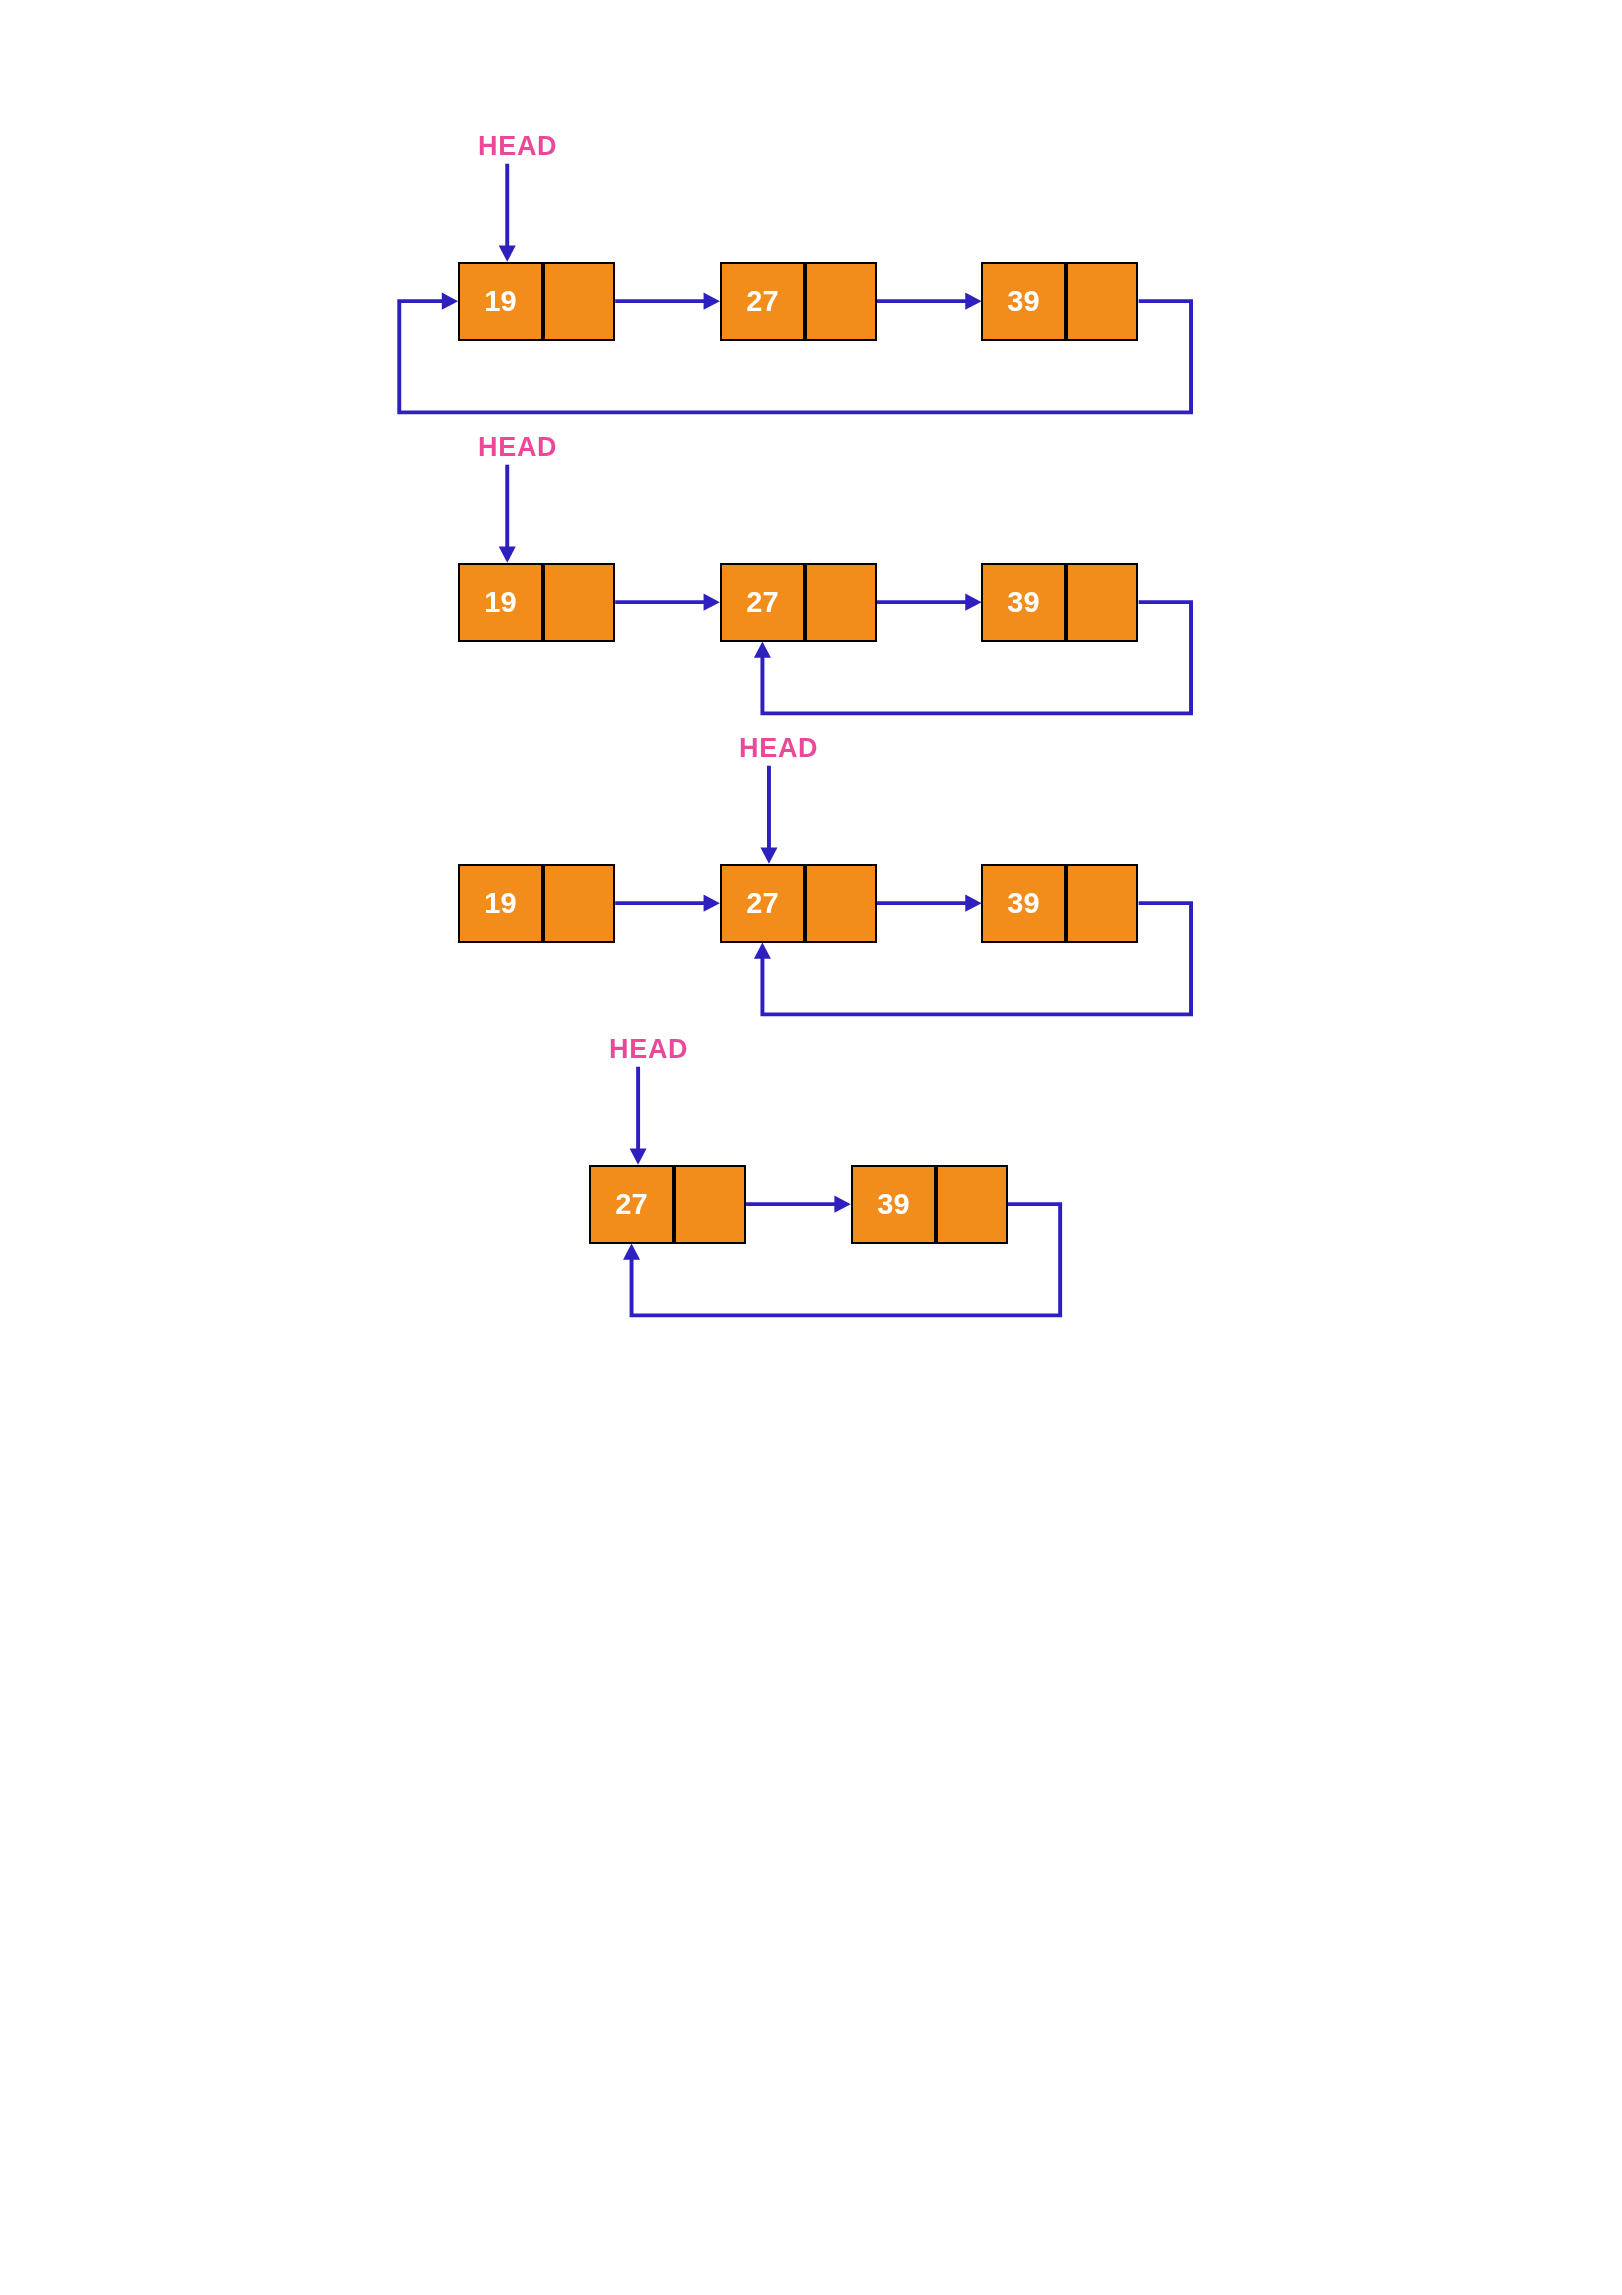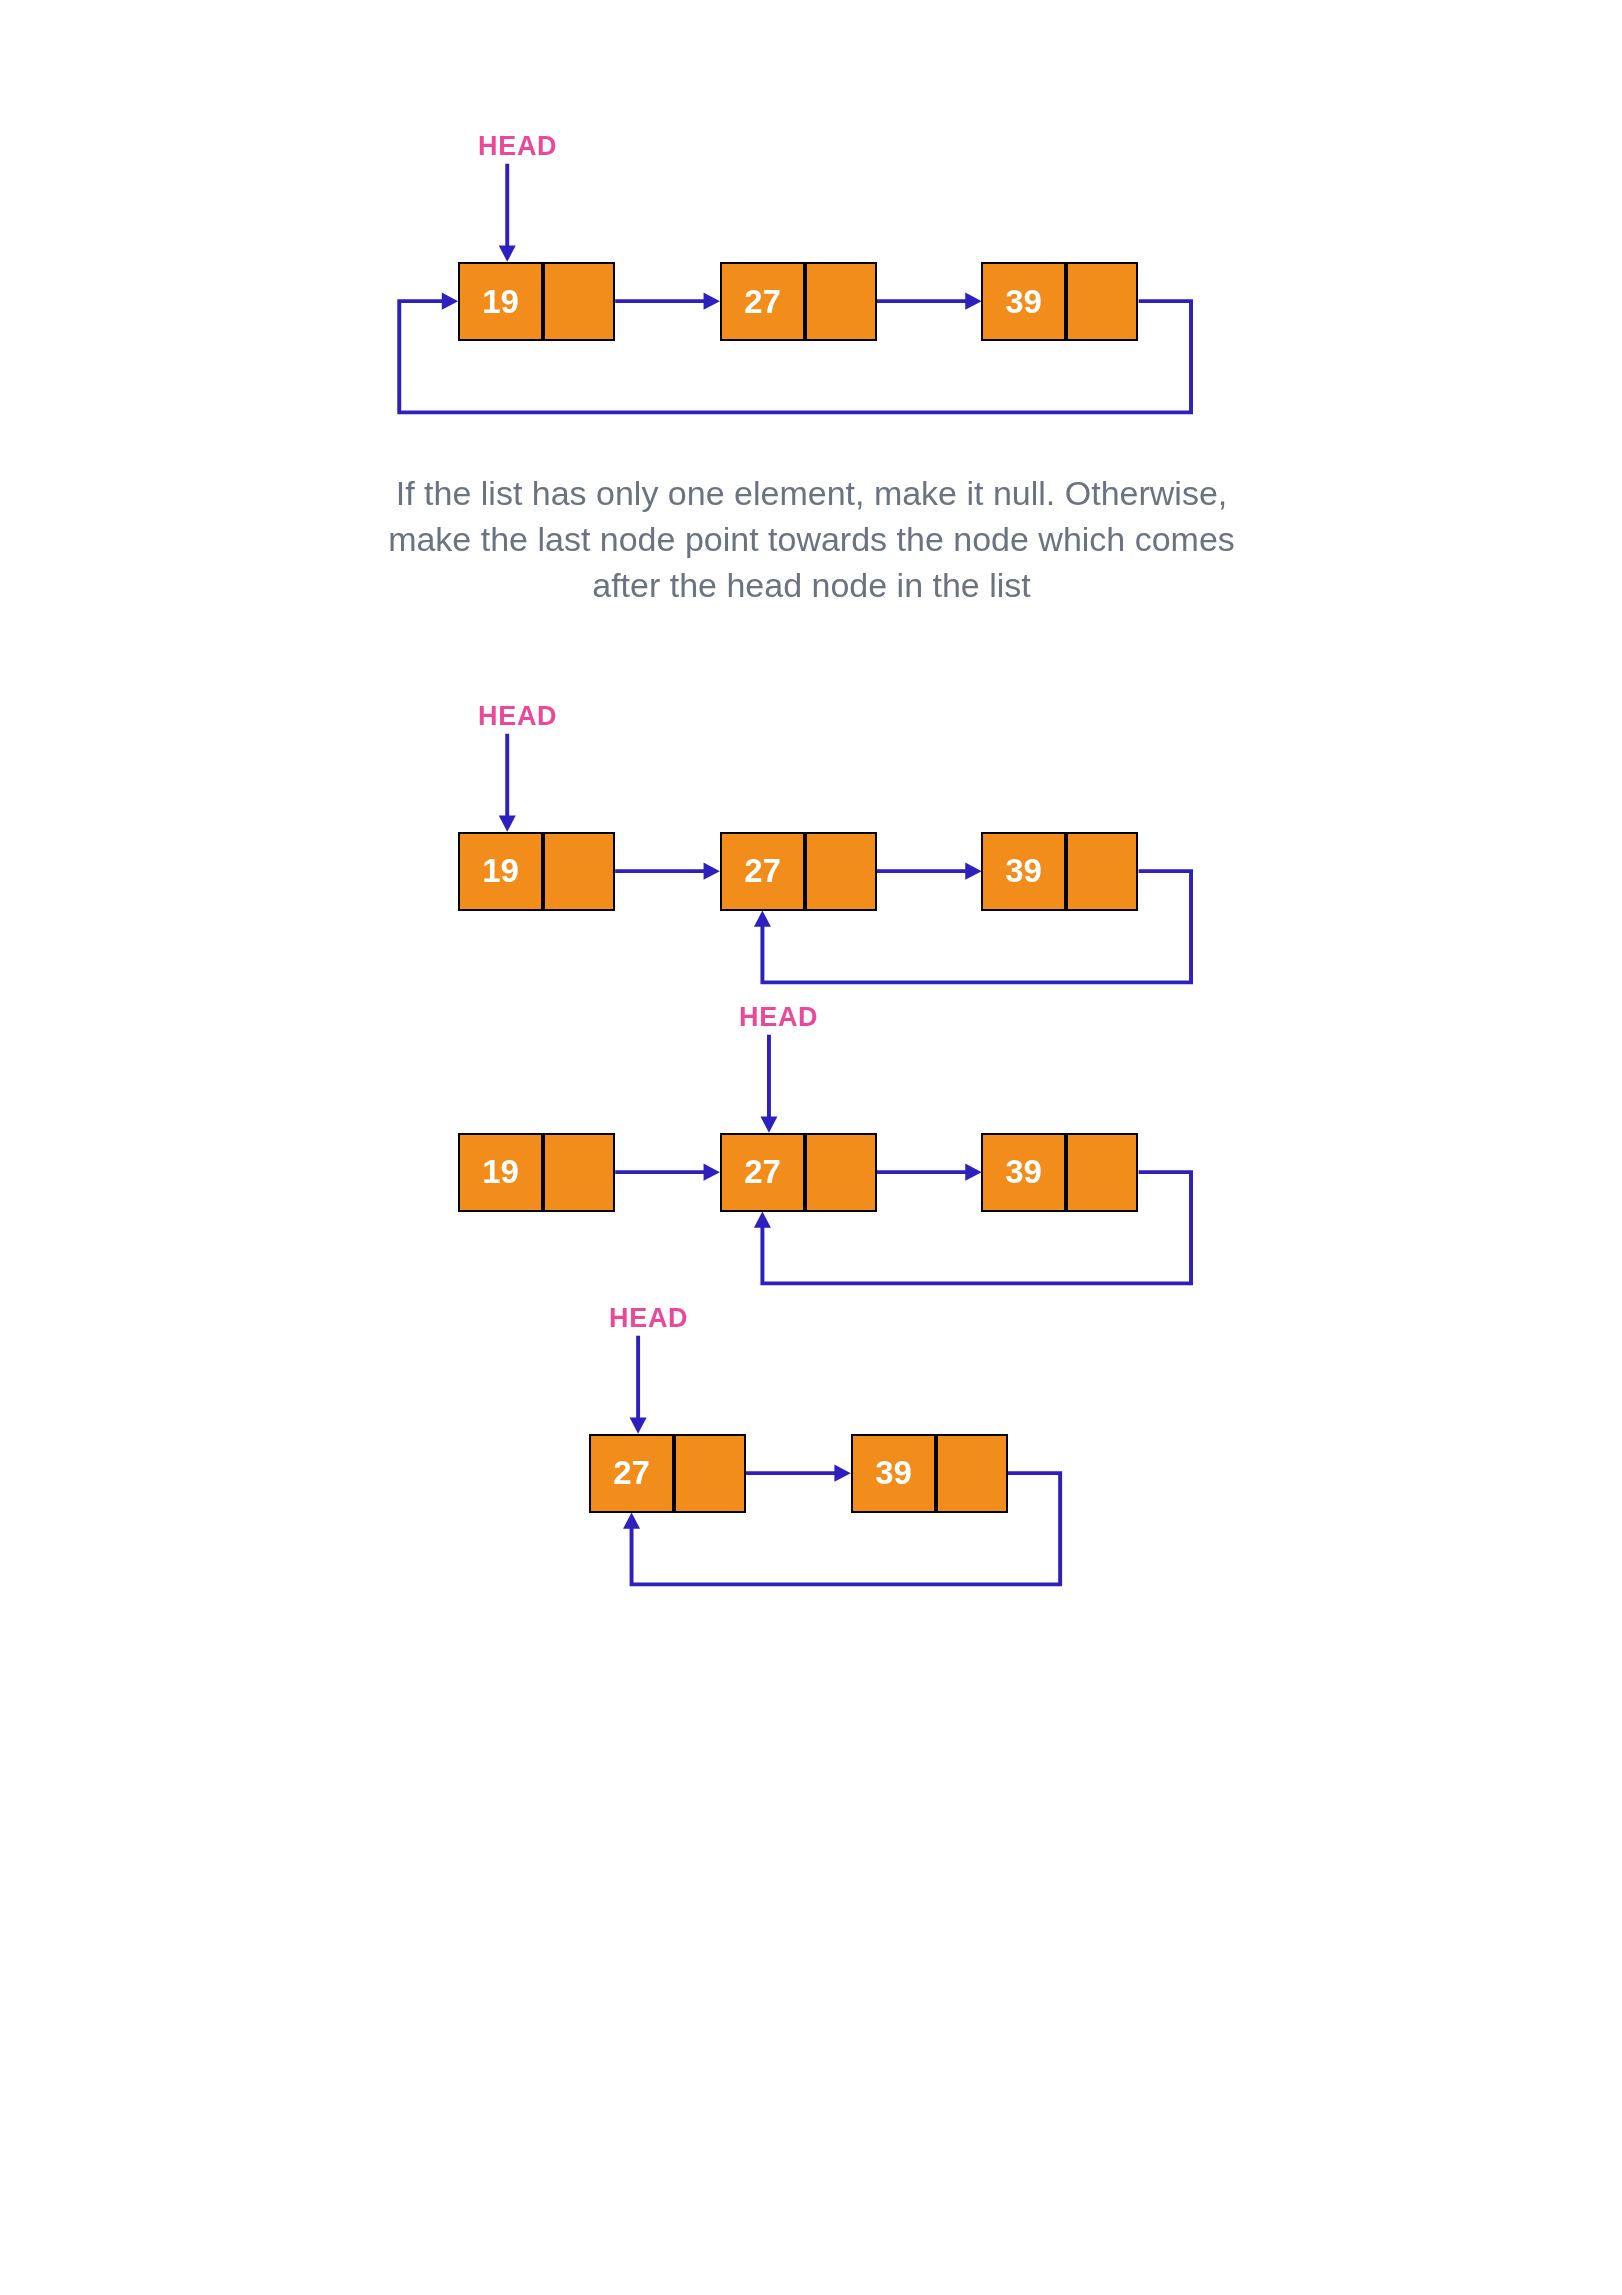--- a/index.html
+++ b/index.html
@@ -3,21 +3,21 @@
 <meta charset="utf-8">
 <style>
   html,body{margin:0;padding:0;background:#fff;font-family:"Segoe UI",Arial,sans-serif;}
   .page{width:1623px;height:2295px;position:relative;box-sizing:border-box;padding:131px 196px 0 196px;}
   .block{width:100%;margin:0 auto;}
   .diagram{position:relative;width:851px;margin:0 auto;}
   .caption{color:#6b7280;font-size:34px;text-align:center;line-height:1.35;max-width:851px;margin:39px auto 92px auto;}
   .head-label{position:absolute;font-weight:800;color:#ec4899;font-size:27px;letter-spacing:0.7px;}
   .node{position:absolute;height:79px;display:flex;}
   .cell{background:#F28C1A;border:2px solid #000;box-sizing:border-box;display:flex;align-items:center;justify-content:center;}
-  .data{width:85px;font-size:33px;font-weight:800;color:#fff;}
+  .data{width:85px;font-size:29px;font-weight:800;color:#fff;}
   .ptr{width:72px;}
   svg.overlay{position:absolute;left:0;top:0;overflow:visible;pointer-events:none;}
   svg line,svg polyline,svg path{stroke:#2E1FBF;stroke-width:6;fill:none;}
   .arrowhead{fill:#2E1FBF;stroke:none;}
 </style>
 </head>
 <body>
 
 <div class="page">
 
@@ -46,21 +46,20 @@
         <line x1="350" y1="260" x2="490" y2="260"></line>
         <polygon class="arrowhead" points="510,260 485,247 485,273"></polygon>
 
         <line x1="750" y1="260" x2="890" y2="260"></line>
         <polygon class="arrowhead" points="910,260 885,247 885,273"></polygon>
 
         <polyline points="1150,260 1230,260 1230,430 20,430 20,260 90,260"></polyline>
         <polygon class="arrowhead" points="110,260 85,247 85,273"></polygon>
       </svg>
     </div>
-    <div class="caption">If the list has only one element, make it null. Otherwise, make the last node point towards the node which comes after the head node in the list</div>
   </div>
 
   <div class="block">
     <div class="diagram" style="height:301px;">
       <div class="head-label" style="left:92px;top:0;">HEAD</div>
 
       <div class="node" style="left:72px;top:131px;">
         <div class="cell data">19</div>
         <div class="cell ptr"></div>
       </div>

